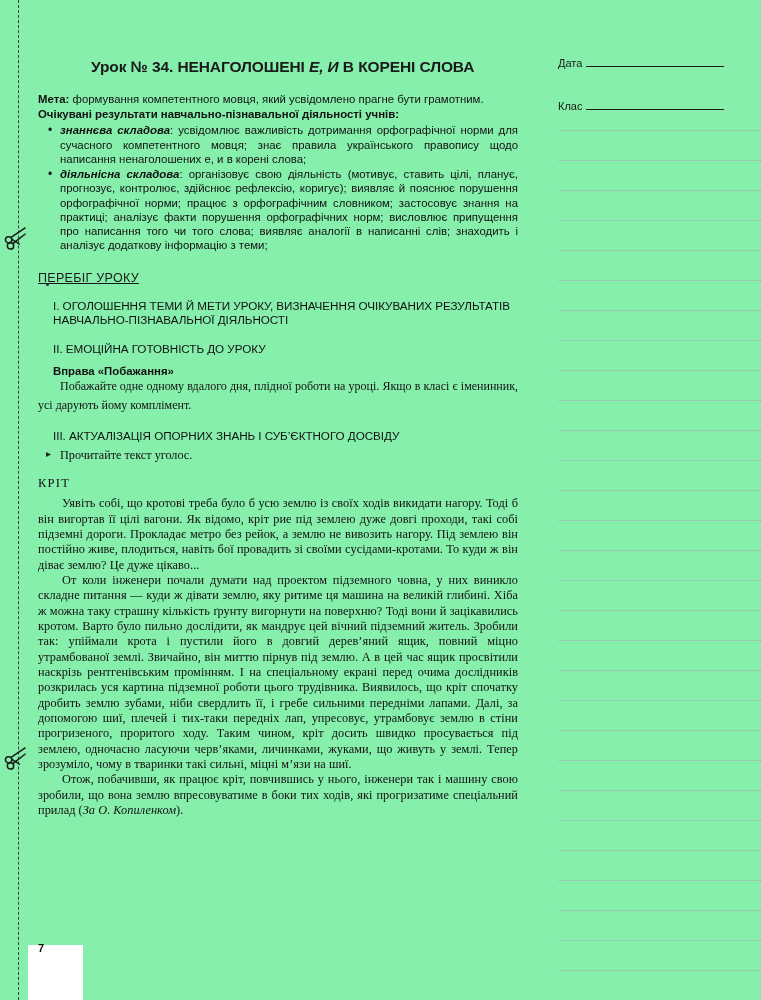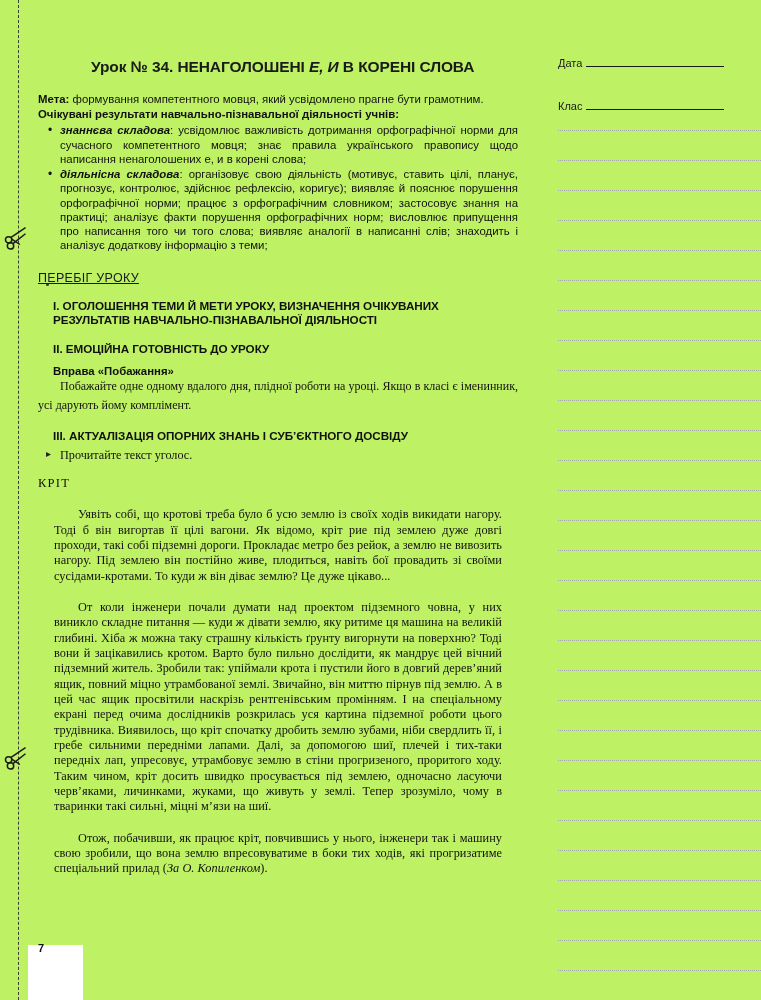--- a/index.html
+++ b/index.html
@@ -13,21 +13,21 @@
     position: relative;
     overflow: hidden;
     font-family: "Liberation Sans", sans-serif;
     background: #fbfbfb;
   }
 
   
   #page {
     position: absolute;
     inset: 0;
-    background: #bef264;
+    background: #86efac;
   }
 
   
   .cut-line {
     position: absolute;
     left: 18px;
     top: 0;
     width: 0;
     height: 1000px;
     border-left: 1px dashed #3a3a3a;
@@ -125,21 +125,21 @@
     font-size: 12.5px;
     color: #1a1a1a;
     letter-spacing: 0.3px;
     margin: 18px 0 14px 0;
     text-decoration: underline;
   }
 
   .roman-head {
     font-size: 11.7px;
     line-height: 14.5px;
-    font-weight: bold;
+    font-weight: normal;
     color: #111;
     letter-spacing: -0.05px;
     margin: 0 0 0 15px;
   }
   .roman-head.gap { margin-top: 14px; }
 
   .exercise-head {
     font-size: 11.4px;
     font-weight: bold;
     color: #111;
@@ -183,21 +183,21 @@
     margin: 14px 0 5px 0;
   }
 
   .story-para {
     font-family: "Liberation Serif", serif;
     font-size: 12.3px;
     line-height: 15.35px;
     color: #111;
     text-align: justify;
     text-indent: 24px;
-    margin: 16px;
+    margin: 0;
     letter-spacing: 0.05px;
   }
   .story-para .src { font-style: italic; }
 
   
   #right-margin {
     position: absolute;
     left: 548px;
     top: 0;
     width: 213px;

